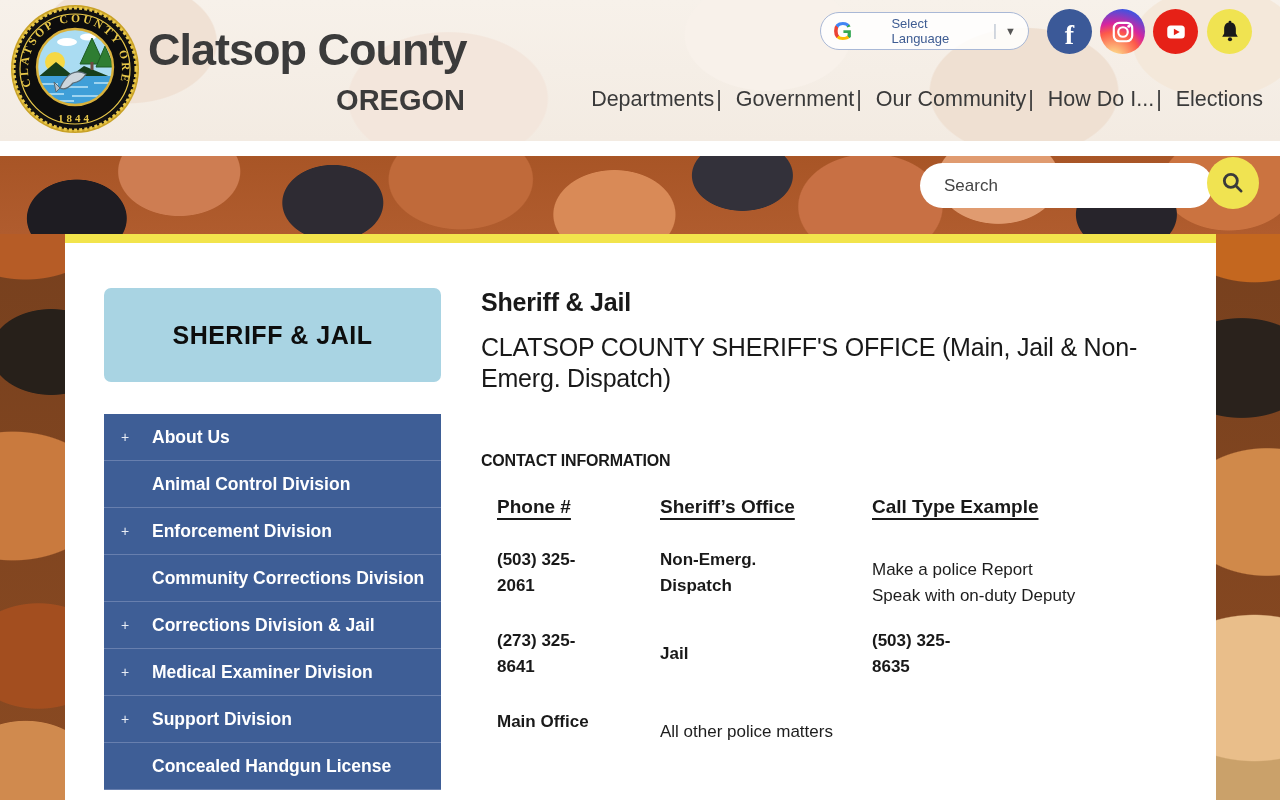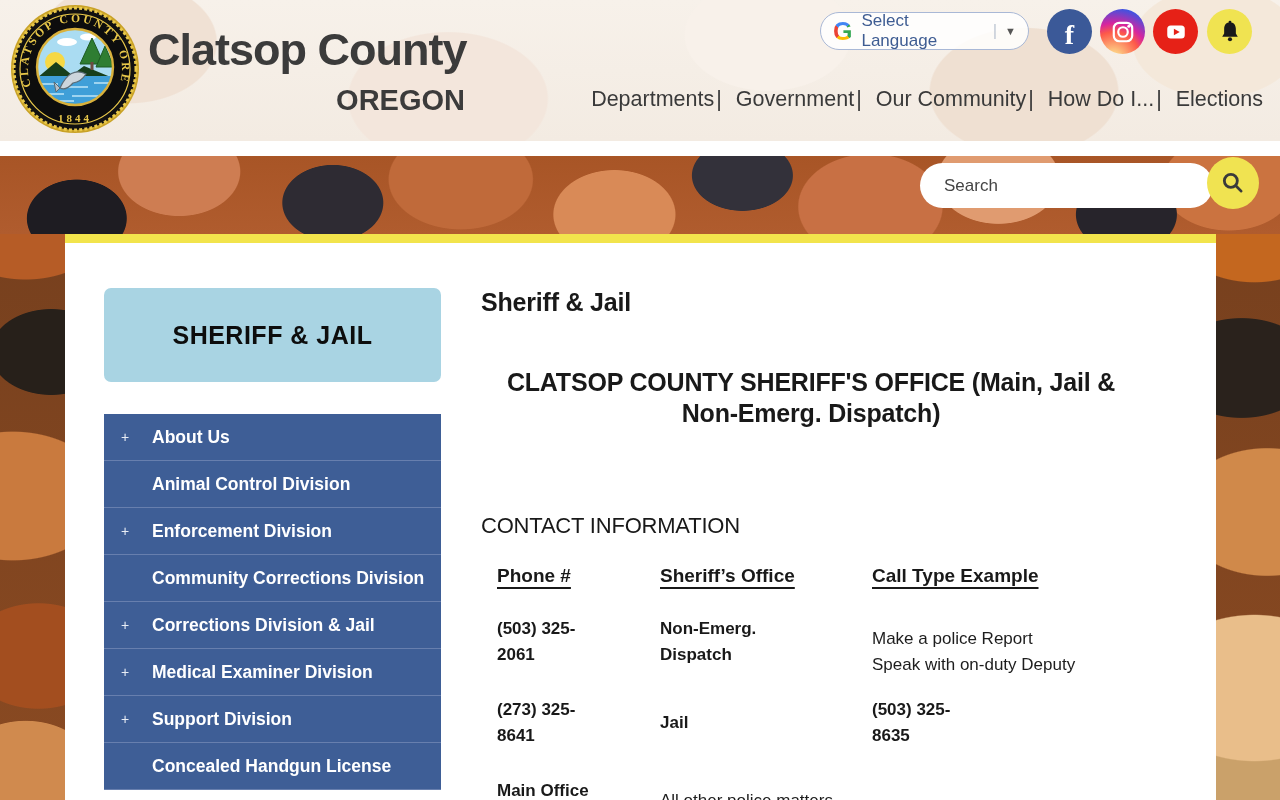--- a/index.html
+++ b/index.html
@@ -59,21 +59,21 @@
     font-stretch:condensed; letter-spacing:-1px; color:#3b3b3b; }
   .site-subtitle { position:absolute; left:148px; top:84px; width:317px; text-align:right;
     font-size:29px; font-weight:700; font-stretch:condensed; letter-spacing:0px; color:#3b3b3b; }
 
   .translate { position:absolute; left:820px; top:12px; width:209px; height:38px;
     border:1px solid #a9b8d6; border-radius:19px; background:rgba(255,255,255,0.85);
     display:flex; align-items:center; padding:0 12px; cursor:pointer; }
   .g-logo { font-size:25px; font-weight:700; line-height:1;
     background:conic-gradient(from -45deg, #4285F4 0 90deg, #34A853 90deg 180deg, #FBBC05 180deg 270deg, #EA4335 270deg 360deg);
     -webkit-background-clip:text; background-clip:text; color:transparent; margin-right:9px; }
-  .translate-label { font-size:17px; color:#3e5c92; }
+  .translate-label { font-size:13px; color:#3e5c92;margin-left:30px; }
   .translate-sep { color:#c0c8d4; margin:0 8px 0 10px; font-size:17px; }
   .translate-arrow { font-size:11px; color:#555; }
 
   .social { position:absolute; top:9px; }
   .social-circle { width:45px; height:45px; border-radius:50%; display:flex; align-items:center; justify-content:center; cursor:pointer; }
   .fb  { left:1047px; background:#3B5998; }
   .ig  { left:1100px; background:radial-gradient(circle at 30% 110%, #fdf497 0%, #fd5949 45%, #d6249f 60%, #285AEB 90%); }
   .yt  { left:1153px; background:#E62117; }
   .bell{ left:1207px; background:#F0E351; }
   .fb-f { color:#fff; font-weight:700; font-size:28px; font-family:"Liberation Serif",serif; margin-top:6px; }
@@ -101,23 +101,23 @@
     font-size:25px; font-weight:700; font-stretch:condensed; letter-spacing:0.5px; color:#0d0d0d; }
   .menu { margin-top:32px; background:#3E5E96; }
   .menu-item { position:relative; padding:12px 14px 12px 48px; border-bottom:1px solid #677fae;
     color:#ffffff; font-size:17.5px; font-weight:700; font-stretch:condensed; line-height:22px; cursor:pointer; }
   .menu-plus { position:absolute; left:17px; top:50%; transform:translateY(-50%);
     font-size:14px; font-weight:400; color:#e8edf5; }
 
   
   .main-col { margin-left:40px; width:700px; color:#191919; }
   .page-title { font-size:25px; font-weight:700; font-stretch:condensed; letter-spacing:-0.2px; line-height:28px; }
-  .section-heading { margin-top:51px; max-width:660px; font-size:25px; font-weight:700; font-stretch:condensed;
-    letter-spacing:-0.2px; line-height:31px;text-align:center; }
-  .contact-heading { margin-top:84px; font-size:22px; font-weight:400; font-stretch:condensed; letter-spacing:-0.2px; }
+  .section-heading { margin-top:16px; max-width:660px; font-size:25px; font-weight:400; font-stretch:condensed;
+    letter-spacing:-0.2px; line-height:31px; }
+  .contact-heading { margin-top:58px; font-size:16px; font-weight:700; font-stretch:condensed; letter-spacing:-0.2px; }
 
   .contact-table { margin-top:26px; padding-left:16px; display:grid; grid-template-columns:163px 212px 1fr; row-gap:19px; align-items:center; }
   .col-header { font-size:19px; font-weight:700; font-stretch:condensed;
     text-decoration:underline; text-decoration-thickness:2px; text-underline-offset:5px; }
   .cell { font-size:17px; line-height:26px; }
   .cell-phone { font-weight:700; font-stretch:condensed; max-width:105px; }
   .cell-office { font-weight:700; font-stretch:condensed; max-width:128px; }
   .cell-calltype { white-space:pre-line; max-width:245px; color:#1d1d1d;margin-top:20px; }
 </style>
 </head>

